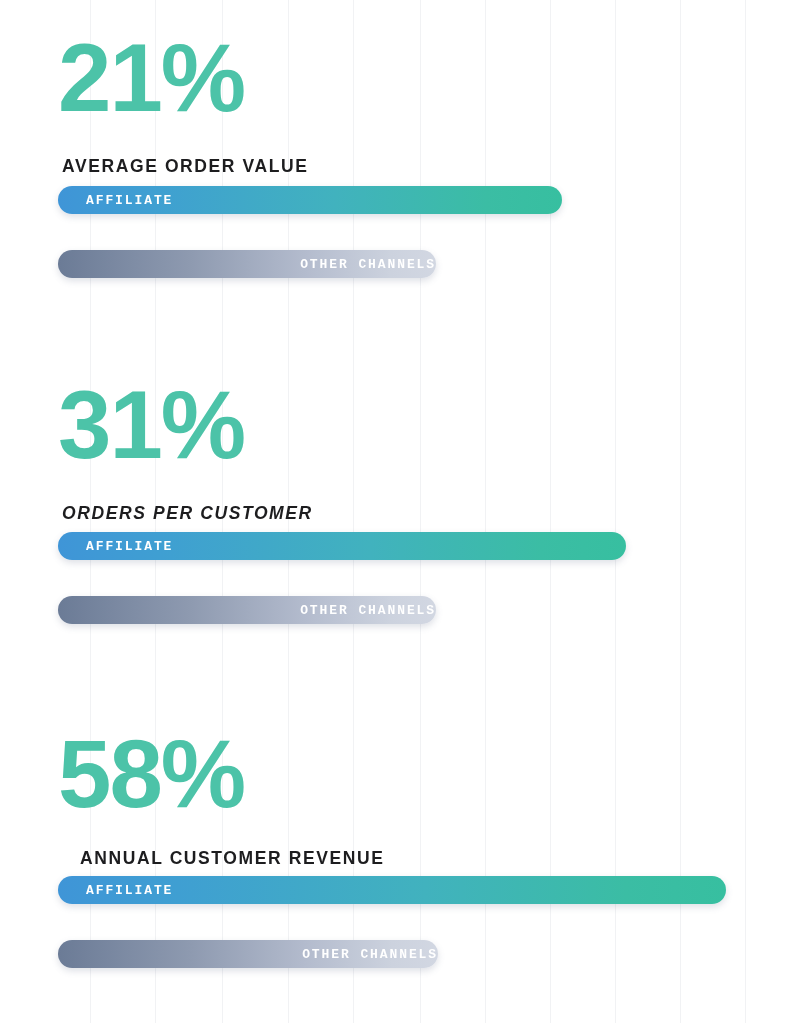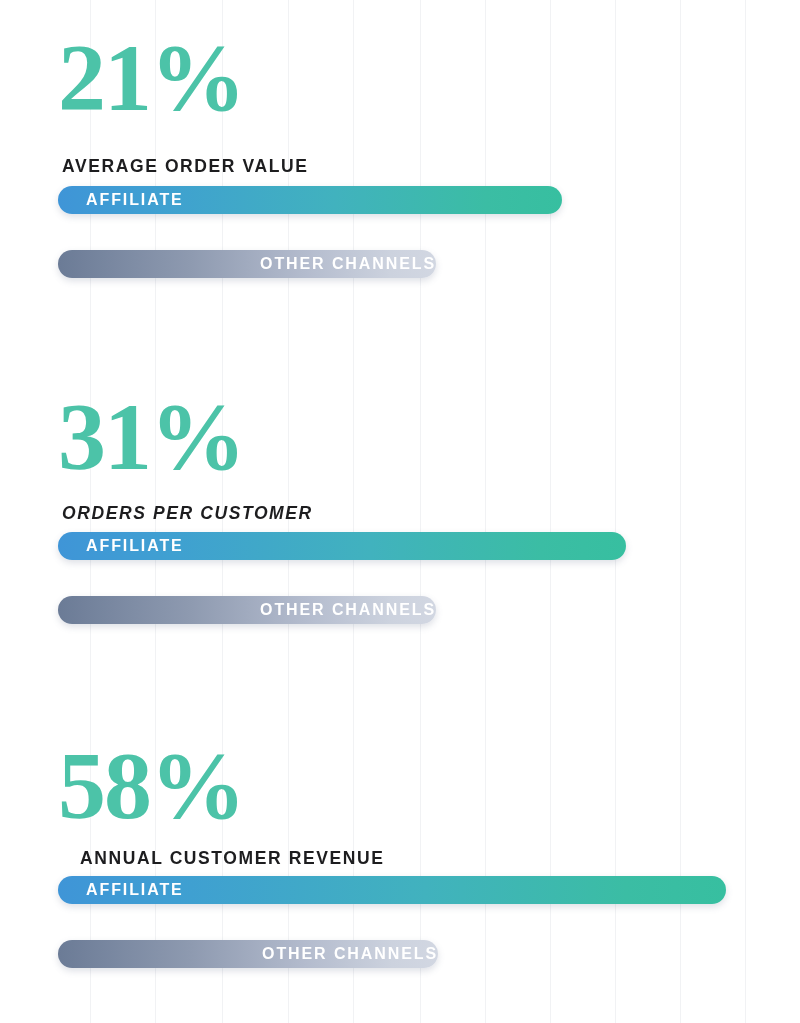--- a/index.html
+++ b/index.html
@@ -49,21 +49,21 @@
 
   .stat-percent {
     position: absolute;
     left: 58px;
     margin: 0;
     font-size: 96px;
     line-height: 96px;
     font-weight: bold;
     color: #4cc3a8;
     letter-spacing: -2px;
-    font-family: Liberation Serif, serif;
+    font-family: Liberation Sans, sans-serif;
     white-space: nowrap;
   }
 
   .stat-label {
     position: absolute;
     left: 62px;
     margin: 0;
     font-size: 17.5px;
     line-height: 20px;
     font-weight: bold;
@@ -87,27 +87,27 @@
   }
   .bar.affiliate {
     background: linear-gradient(90deg, #3f95d7 0%, #3f9fd2 18%, #41b2be 55%, #3bbda4 85%, #37bfa0 100%);
   }
   .bar.other {
     background: linear-gradient(90deg, #6b7b96 0%, #8e9ab0 35%, #b3bbcd 65%, #ccd2de 88%, #d2d7e2 100%);
     justify-content: flex-end;
   }
   .bar-label {
     color: #ffffff;
-    font-size: 16px;
+    font-size: 13px;
     font-weight: bold;
     letter-spacing: 1.9px;
     text-transform: uppercase;
     padding-left: 28px;
     white-space: nowrap;
-    font-family: Liberation Sans, sans-serif;
+    font-family: Liberation Mono, monospace;
   }
 </style>
 </head>
 <body>
 
 <div id="gridlines">
     <div class="gridline" style="left: 90px; background: rgb(241, 242, 244);"></div>
     <div class="gridline" style="left: 155px; background: rgb(241, 242, 244);"></div>
     <div class="gridline" style="left: 222px; background: rgb(241, 242, 244);"></div>
     <div class="gridline" style="left: 288px; background: rgb(241, 242, 244);"></div>
@@ -127,32 +127,32 @@
     <div class="stat-label" style="top:126px;">Average Order Value</div>
     <div class="bar affiliate" style="top:156px; width:504px;">
       <span class="bar-label">Affiliate</span>
     </div>
     <div class="bar other" style="top:220px; width:378px;">
       <span class="bar-label">Other Channels</span>
     </div>
   </section>
 
   <section class="stat-section" style="top:377px;">
-    <div class="stat-percent" style="top:12px;">31%</div>
+    <div class="stat-percent" style="top:0px;">31%</div>
     <div class="stat-label" style="top:126px;font-style:italic;">Orders per Customer</div>
     <div class="bar affiliate" style="top:155px; width:568px;">
       <span class="bar-label">Affiliate</span>
     </div>
     <div class="bar other" style="top:219px; width:378px;">
       <span class="bar-label">Other Channels</span>
     </div>
   </section>
 
   <section class="stat-section" style="top:722px;">
-    <div class="stat-percent" style="top:16px;">58%</div>
+    <div class="stat-percent" style="top:4px;">58%</div>
     <div class="stat-label" style="top:126px;margin-left:18px;">Annual Customer Revenue</div>
     <div class="bar affiliate" style="top:154px; width:668px;">
       <span class="bar-label">Affiliate</span>
     </div>
     <div class="bar other" style="top:218px; width:380px;">
       <span class="bar-label">Other Channels</span>
     </div>
   </section>
 
 </div>

